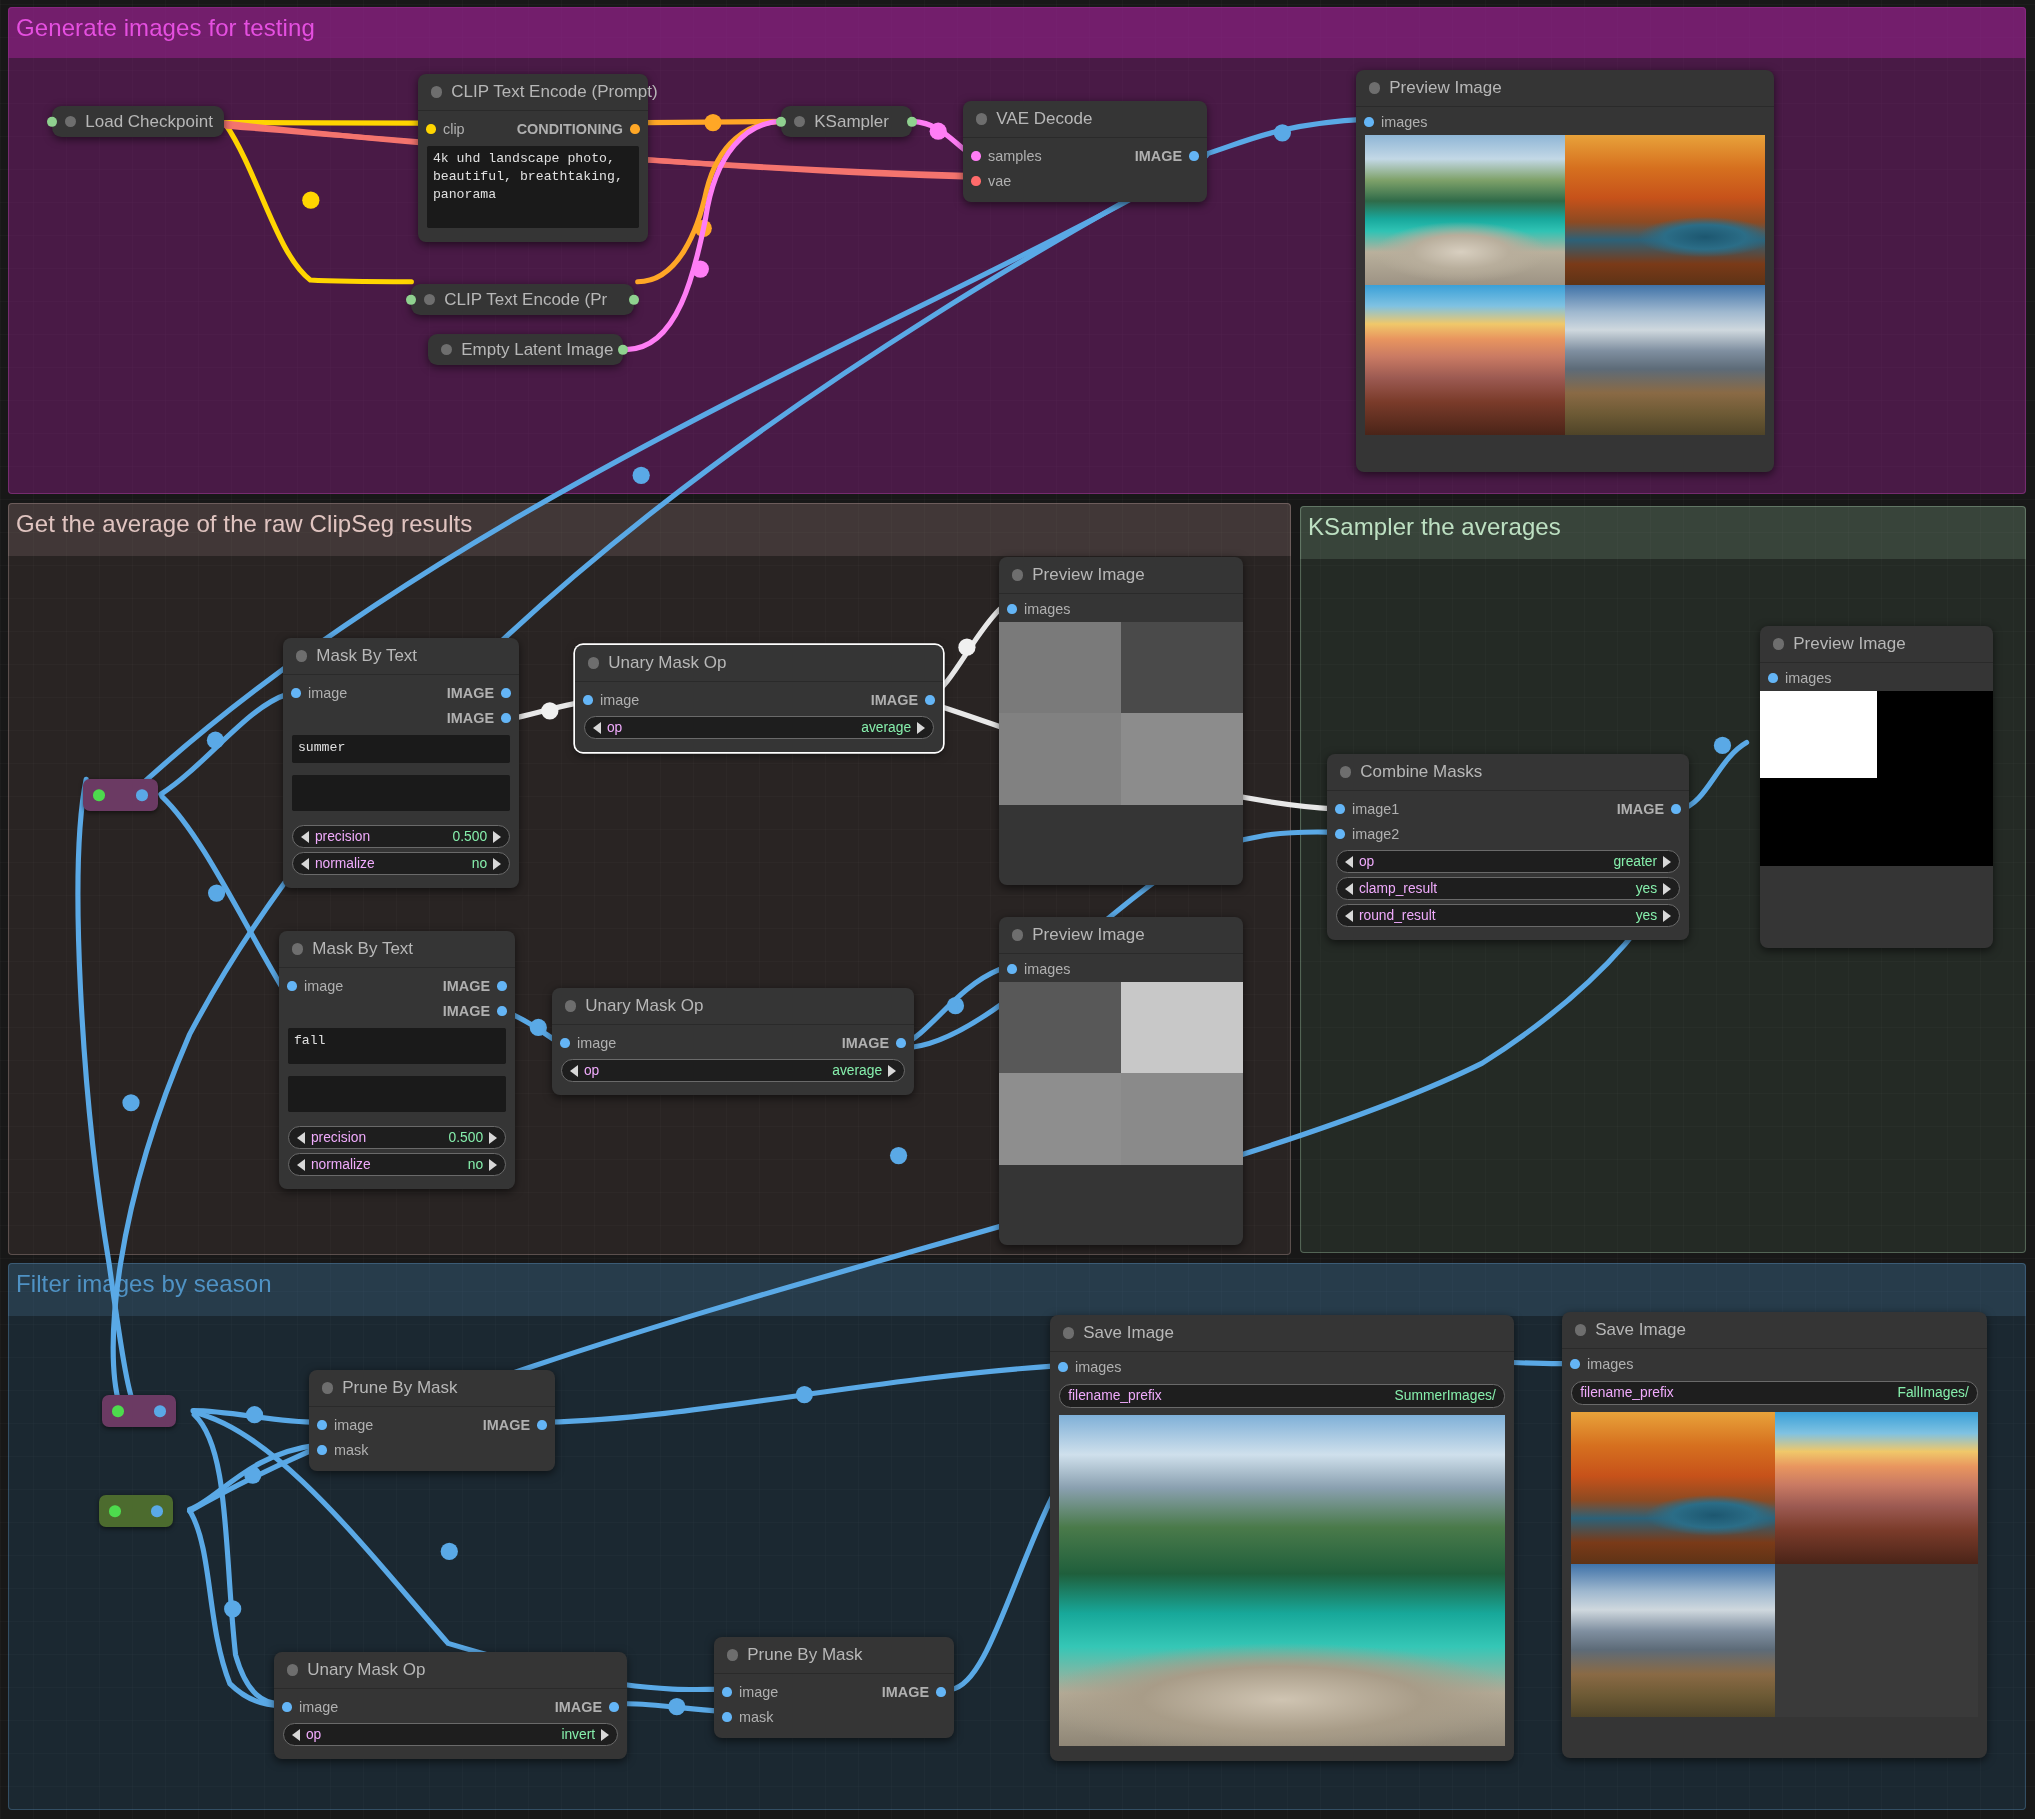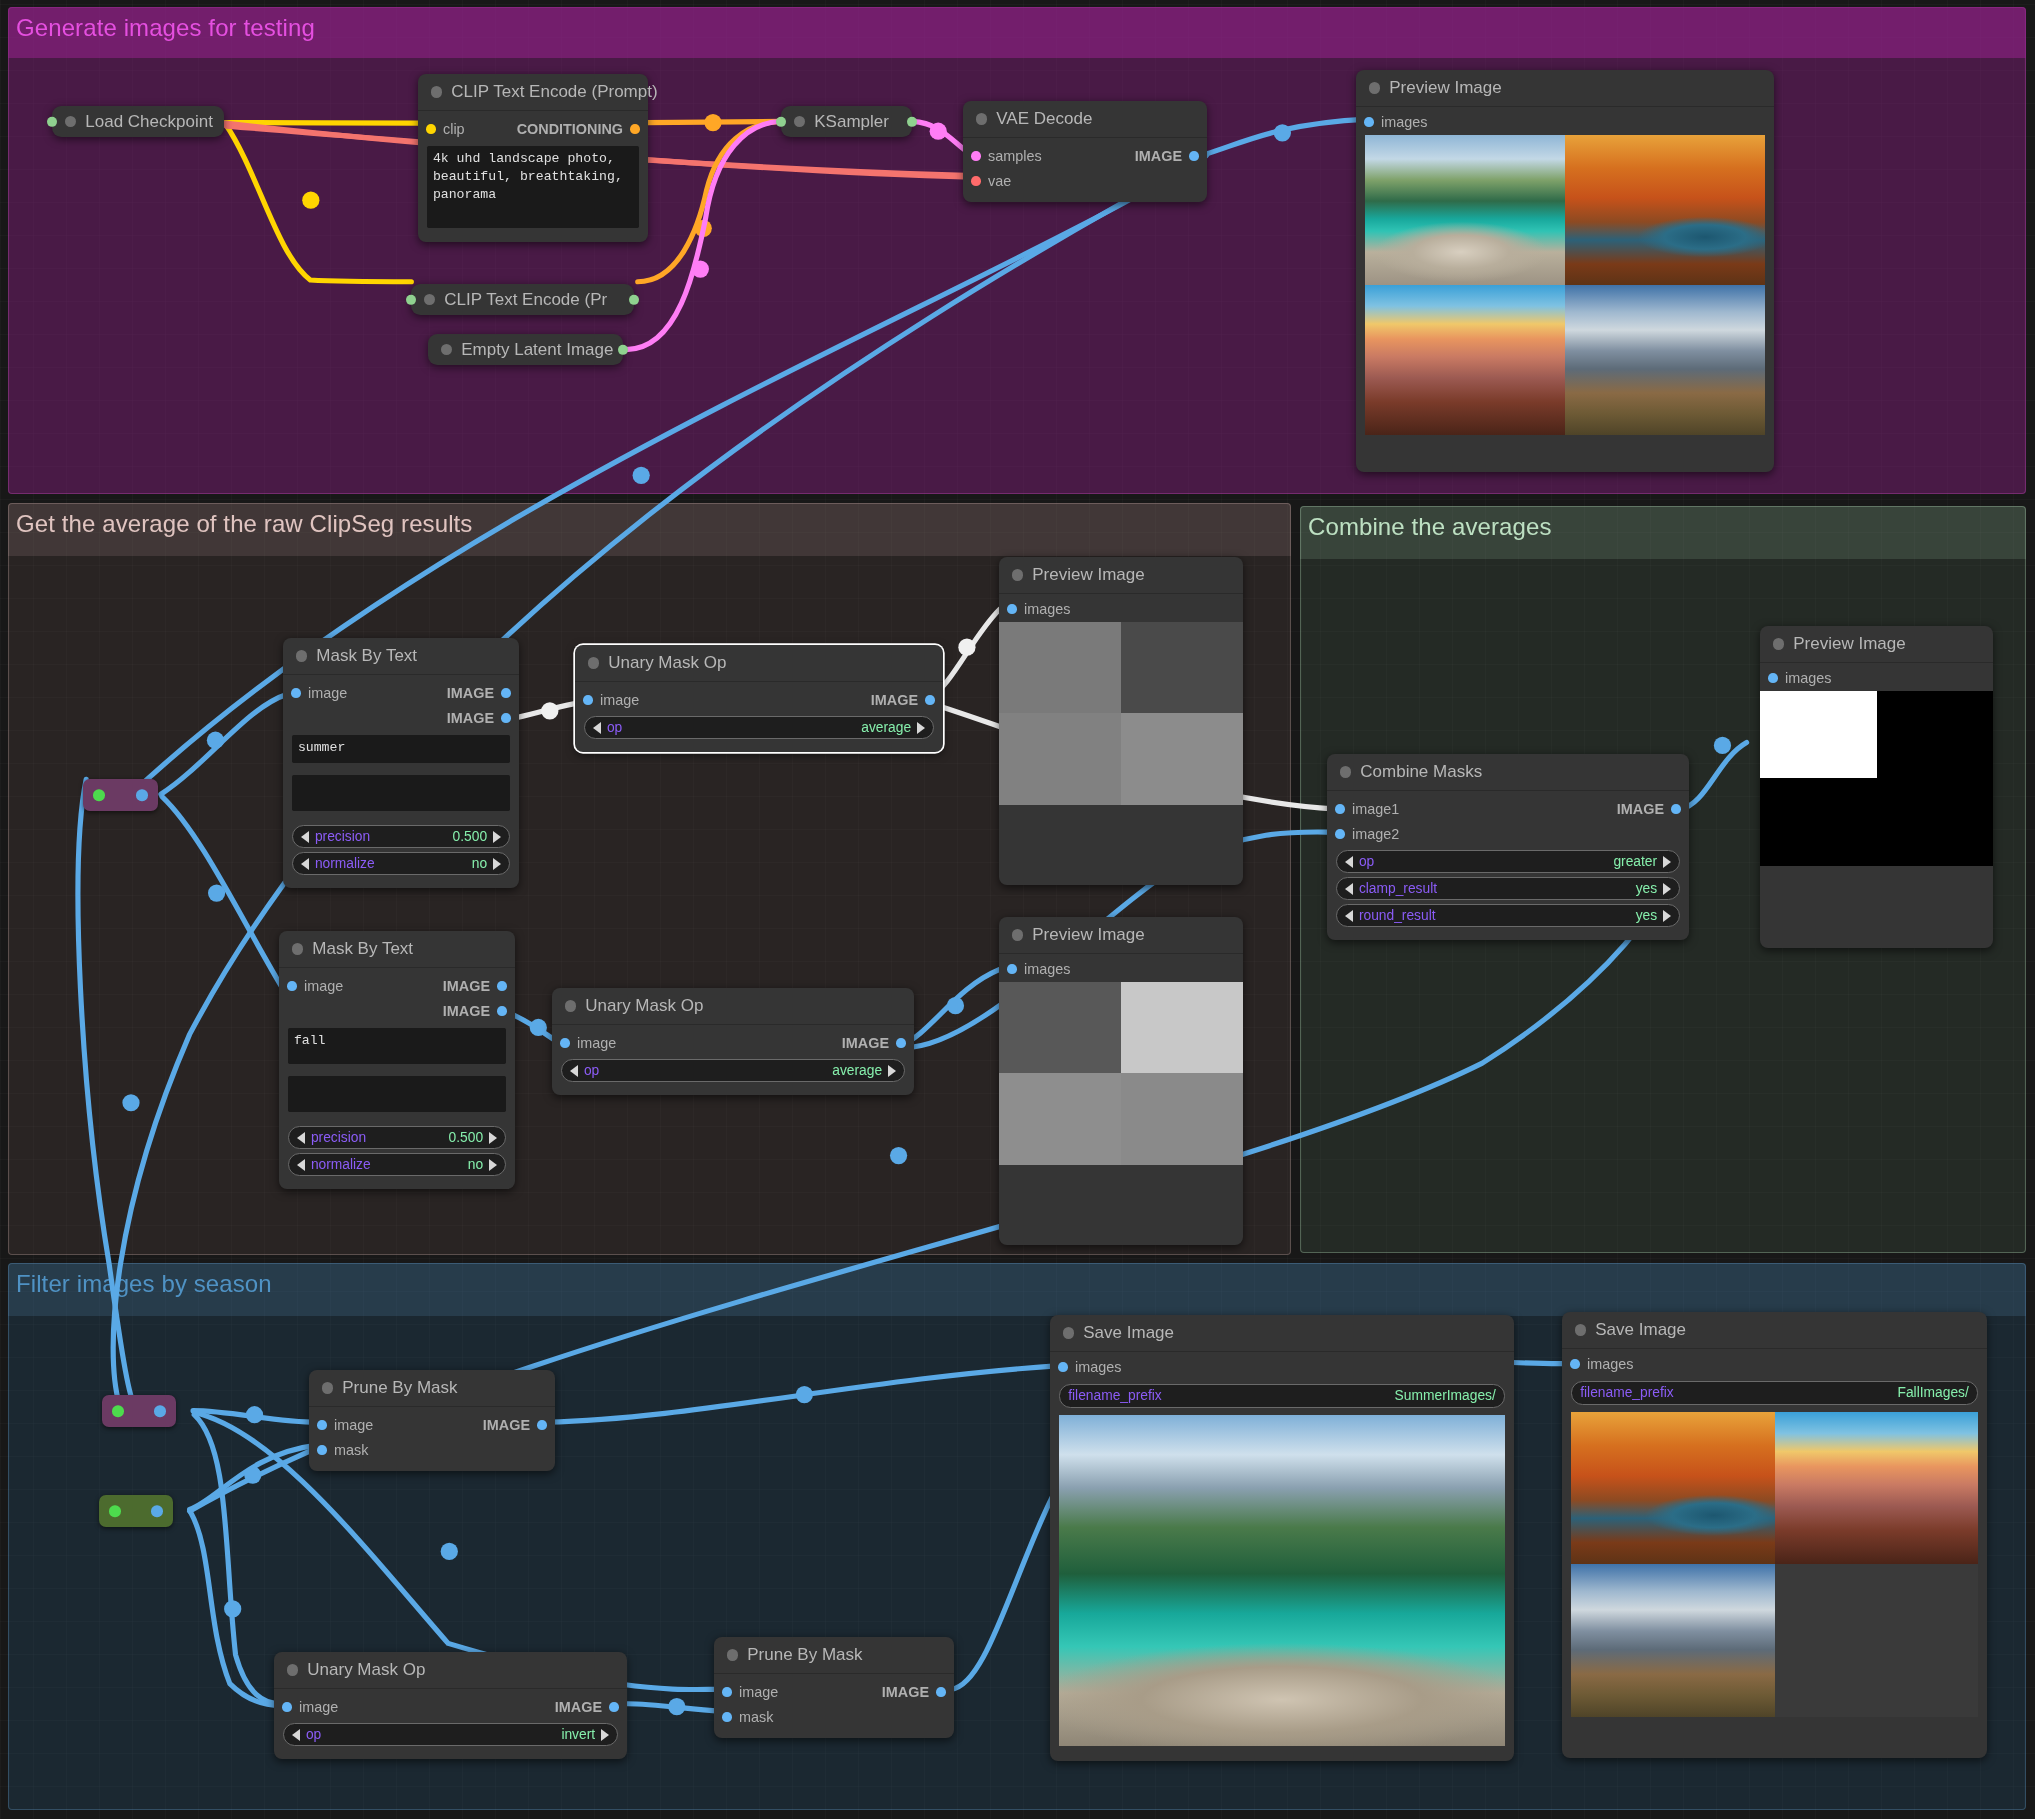--- a/index.html
+++ b/index.html
@@ -87,21 +87,21 @@
   .w-combo {
     margin: 4px 9.2px;
     height: 23px;
     background: #1e1e1e;
     border: 0.6px solid #6a6a6a;
     border-radius: 11.5px;
     display: flex; align-items: center; justify-content: space-between;
     padding: 0 8px;
     font-size: 13.8px; color: #d2d2d2;
   }
-  .w-combo .lbl { color: #8b5cf6; text-align: right; }
+  .w-combo .lbl { color: #f0abfc; text-align: right; }
   .w-combo .val { color: #86efac; }
   .arrow-l, .arrow-r { width: 0; height: 0; border-top: 6.3px solid transparent; border-bottom: 6.3px solid transparent; flex: 0 0 auto; }
   .arrow-l { border-right: 8.6px solid #d8d8d8; margin-right: 5.7px; }
   .arrow-r { border-left: 8.6px solid #d8d8d8; margin-left: 5.7px; }
   .w-combo .mid { flex: 1; display:flex; justify-content: space-between; }
 
   .w-text {
     margin: 4.6px 9.2px;
     background: #1a1a1a;
     border-radius: 1.7px;
@@ -170,21 +170,21 @@
     <div class="group-title">Generate images for testing</div>
   </div>
 
   <div class="group grp-avg">
     <div class="band"></div>
     <div class="group-title">Get the average of the raw ClipSeg results</div>
   </div>
 
   <div class="group grp-compare">
     <div class="band"></div>
-    <div class="group-title">Combine the averages</div>
+    <div class="group-title">KSampler the averages</div>
   </div>
 
   <div class="group grp-filter">
     <div class="band"></div>
     <div class="group-title">Filter images by season</div>
   </div>
 
   <svg id="links" viewBox="0 0 3542 3167" xmlns="http://www.w3.org/2000/svg">
     <defs>
       <style>

